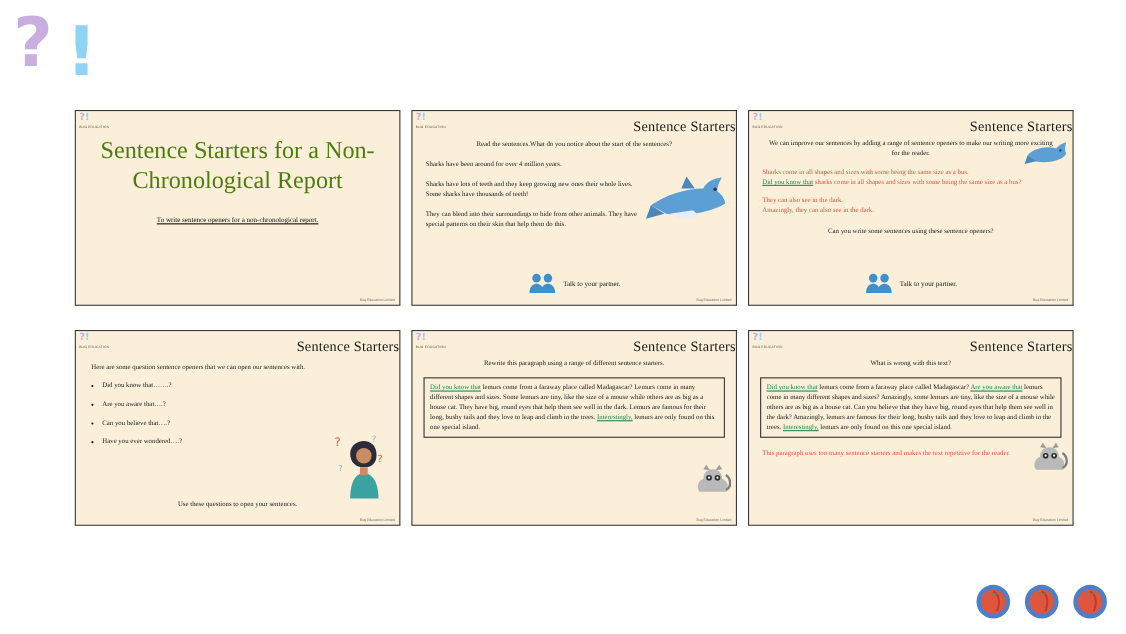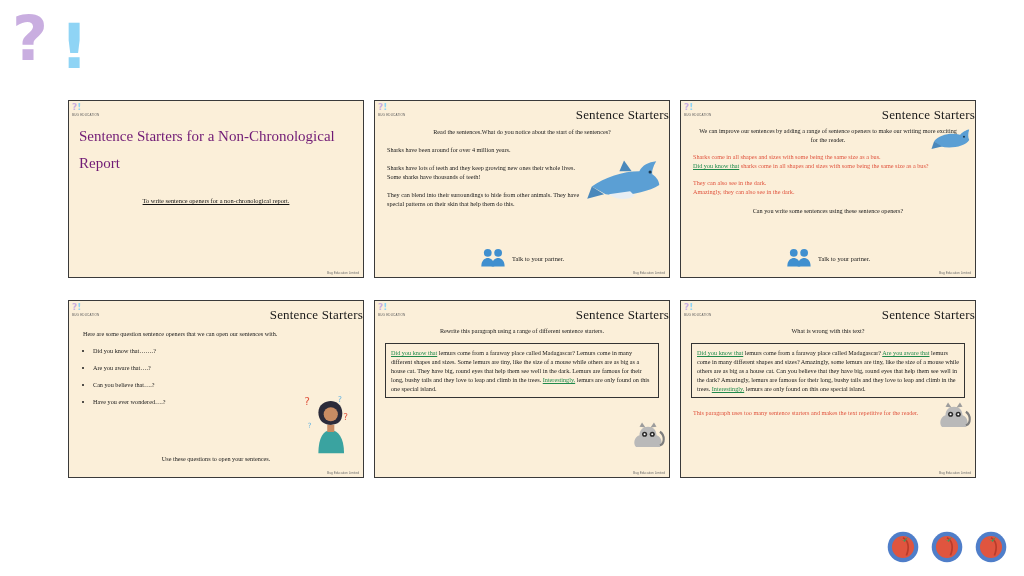--- a/index.html
+++ b/index.html
@@ -58,22 +58,22 @@
   }
   .footer-credit{
     position:absolute;right:4px;bottom:2px;
     font-size:3.2px;color:#6f6f6f;
     font-family:"Liberation Sans", sans-serif;
   }
 
   
   .s1-title{
     font-family:"Liberation Serif", serif;
-    font-size:15px;line-height:27px;
-    color:#701a75;margin:22px 10px 0 10px;
+    font-size:22px;line-height:27px;text-align:center;
+    color:#4d7c0f;margin:22px 10px 0 10px;
   }
   .s1-sub{
     text-align:center;font-family:"Liberation Serif", serif;
     font-size:6.4px;color:#111;margin-top:20px;
     text-decoration:underline;
   }
 
   
   .s2-lead{ text-align:center;margin-top:4px;}
   .s2-p{ margin-top:9px;}

